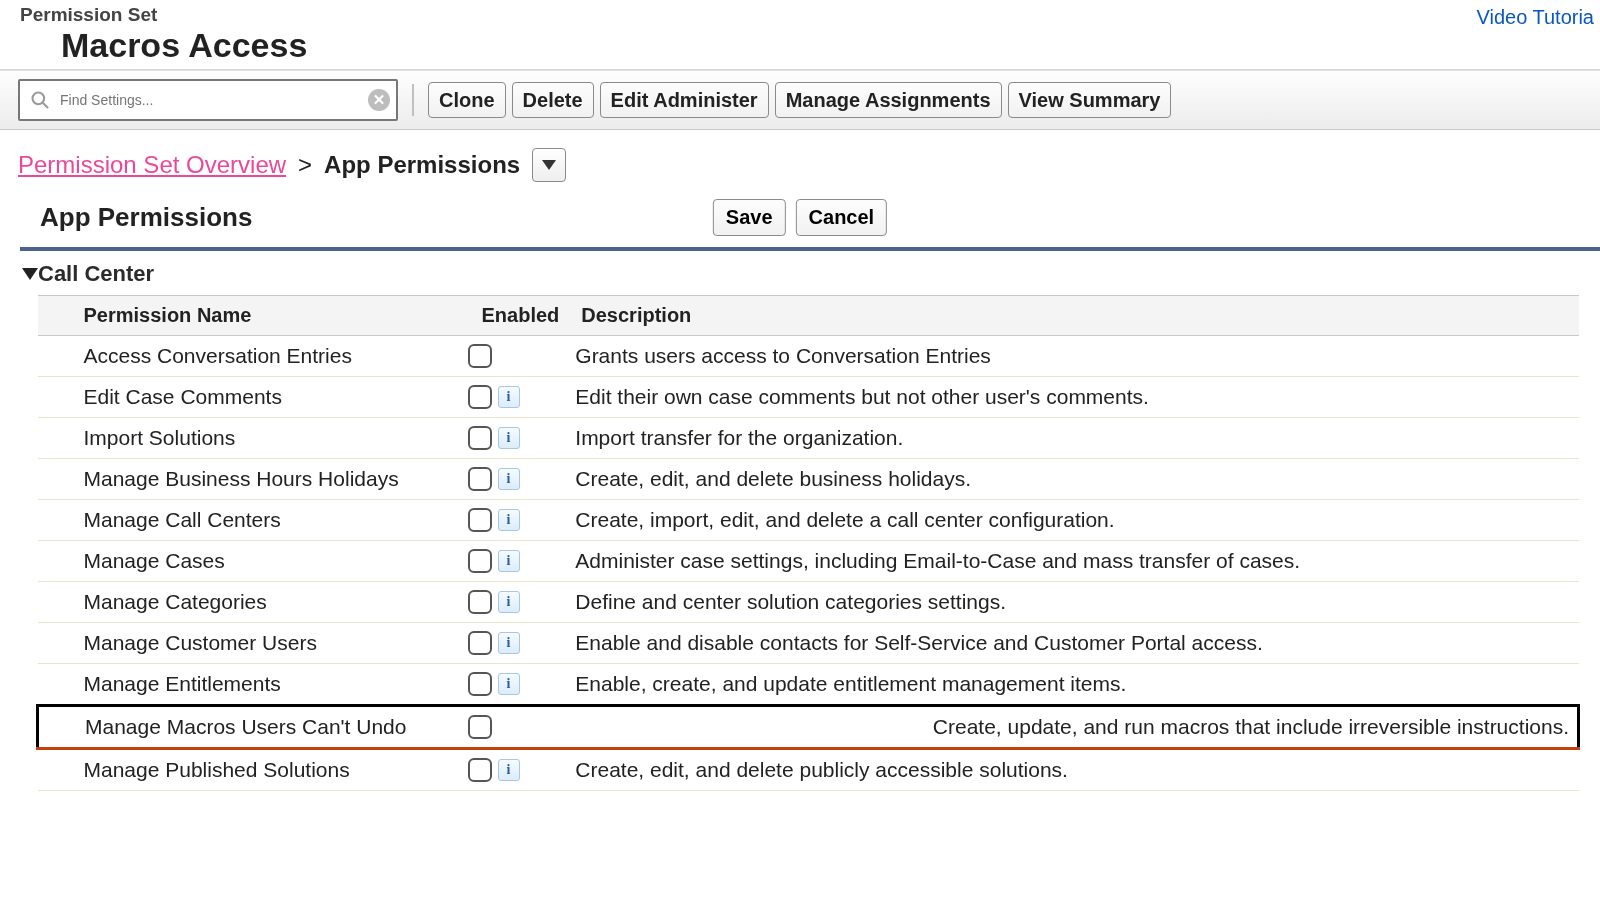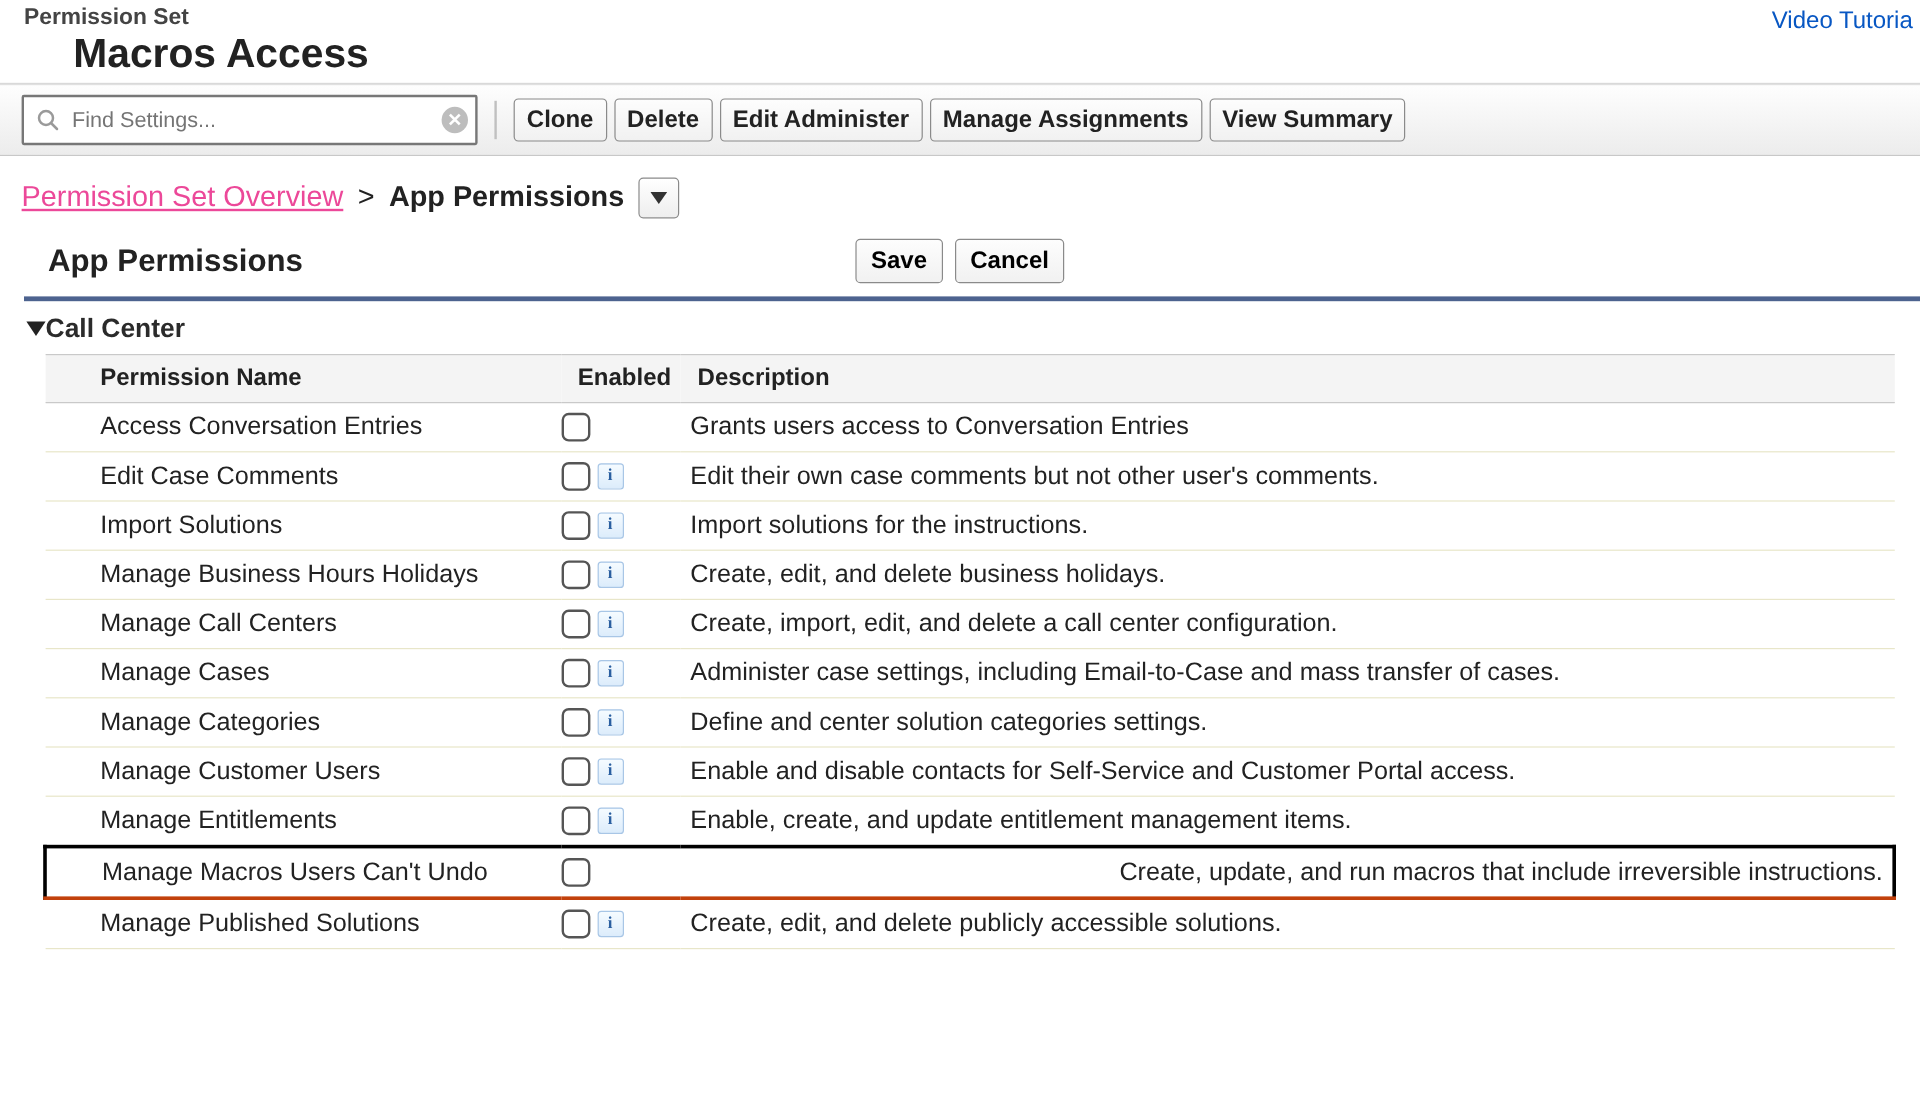--- a/index.html
+++ b/index.html
@@ -6,21 +6,21 @@
   html, body { margin:0; padding:0; font-family: Arial, Helvetica, sans-serif; color:#222; background:#fff; }
   .page { width:1600px; height:911px; overflow:hidden; }
   .header { padding:4px 20px 0 20px; position:relative; }
   .page-type { font-size:19px; color:#444; font-weight:bold; }
   .page-title { font-size:34px; color:#222; font-weight:bold; margin-top:0px;margin-left:41px; }
   .video-link { position:absolute; right:6px; top:6px; color:#0857c3; font-size:20px; }
   .light-sep { border-top:1px solid #d9d9d9; margin-top:4px; }
 
   .toolbar { background:linear-gradient(#fefefe,#ececec); border-bottom:1px solid #c8c8c8; border-top:1px solid #e0e0e0; padding:8px 18px; display:flex; align-items:center; gap:6px; }
   .search-wrap { display:flex; align-items:center; border:2px solid #777; border-radius:2px; width:380px; height:42px; padding:0 6px 0 10px; background:#fff; }
-  .search-wrap input { flex:1; border:none; outline:none; font-size:18px; color:#a21caf; background:transparent; }
+  .search-wrap input { flex:1; border:none; outline:none; font-size:14px; color:#a21caf; background:transparent; }
   .search-wrap .clear { width:22px; height:22px; border-radius:50%; background:#bdbdbd; color:#fff; display:flex; align-items:center; justify-content:center; font-size:15px; font-weight:bold; cursor:pointer; }
   .mag { width:20px; height:20px; margin-right:8px; flex-shrink:0; }
   .vsep { width:2px; height:32px; background:#c0c0c0; margin:0 8px; }
   .tbtn { border:1px solid #8a8a8a; border-radius:4px; background:linear-gradient(#fdfdfd,#f1f1f1); padding:6px 10px; font-size:20px; font-weight:bold; color:#222; cursor:pointer; height:36px; }
 
   .crumbs { padding:18px 18px 10px; font-size:24px; display:flex; align-items:center; gap:12px; }
   .crumbs a { color:#ec4899; text-decoration:underline; }
   .crumbs .sep { color:#222; }
   .crumbs .current { font-weight:bold; }
   .dd { width:34px; height:34px; border:1px solid #8a8a8a; border-radius:4px; background:linear-gradient(#fff,#eee); display:flex; align-items:center; justify-content:center; cursor:pointer; }
@@ -133,21 +133,21 @@
             <td class="desc">Edit their own case comments but not other user's comments.</td>
           </tr>
           <tr>
             <td class="name">Import Solutions</td>
             <td class="en">
               <div class="encell">
                 <div class="cb"></div>
                 <div class="info">i</div>
               </div>
             </td>
-            <td class="desc">Import solutions for the instructions.</td>
+            <td class="desc">Import transfer for the organization.</td>
           </tr>
           <tr>
             <td class="name">Manage Business Hours Holidays</td>
             <td class="en">
               <div class="encell">
                 <div class="cb"></div>
                 <div class="info">i</div>
               </div>
             </td>
             <td class="desc">Create, edit, and delete business holidays.</td>

